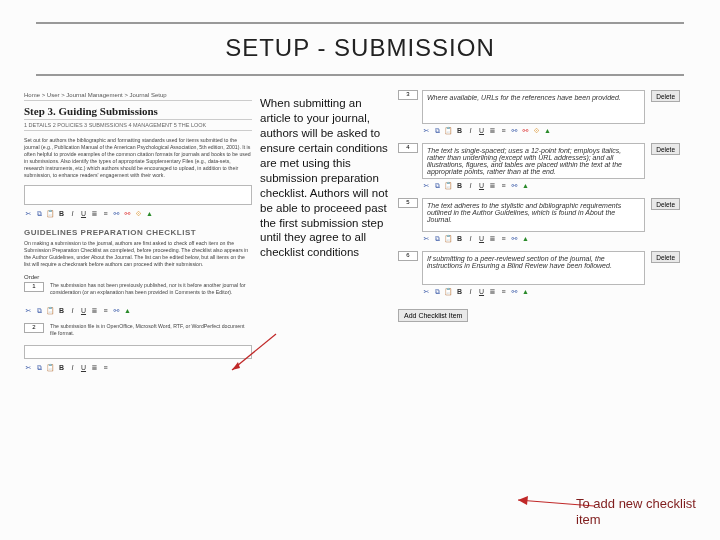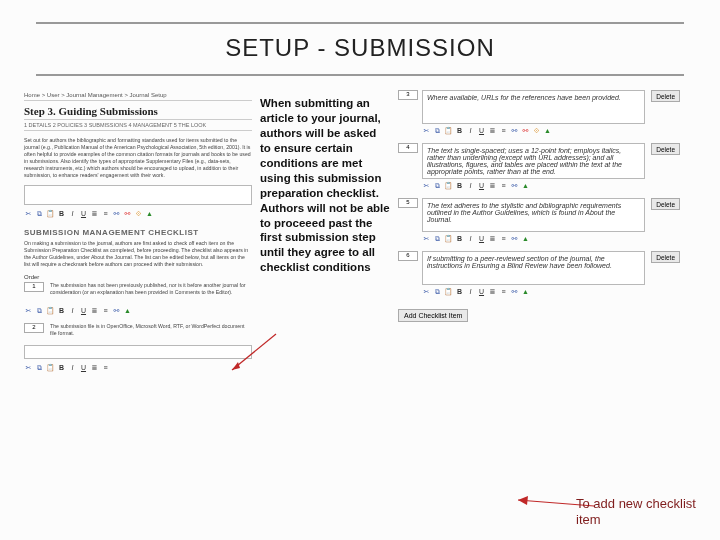--- a/index.html
+++ b/index.html
@@ -91,21 +91,21 @@
     font-size:6px; text-align:center; display:inline-block; vertical-align:top;
     background:#fff;
   }
   .item-row { display: flex; gap: 6px; margin-bottom: 2px; align-items: flex-start; }
   .item-text { flex:1; }
   .delete-btn {
     font-size: 6.5px; background: #e9e9e9; border:1px solid #aaa;
     padding: 1px 4px; height: 12px; display:inline-flex; align-items:center;
   }
   .mid-text {
-    font-size: 11.5px; line-height: 1.3; color: #111; font-weight: bold;
+    font-size: 11.5px; line-height: 1.3; color: #111;
   }
   .arrow {
     position: absolute;
   }
 
   .right-item { display:flex; gap:6px; margin-bottom: 6px; }
   .right-num { width: 18px; }
   .right-body { flex:1; }
   .right-editor {
     border:1px solid #b8b8b8; background:#fff;
@@ -152,21 +152,21 @@
         </span>
       <span class="tb-icon k">≣</span>
       <span class="tb-icon k">≡</span>
       <span class="tb-icon">⚯</span>
       <span class="tb-icon r">⚯</span>
       <span class="tb-icon o">⟐</span>
       <span class="tb-icon g">▲</span>
     </div>
 
     <div class="sep"></div>
-    <div class="section-head grey">SUBMISSION MANAGEMENT CHECKLIST</div>
+    <div class="section-head grey">GUIDELINES PREPARATION CHECKLIST</div>
     <div class="tinytext">On making a submission to the journal, authors are first asked to check off each item on the Submission Preparation Checklist as completed, before proceeding. The checklist also appears in the Author Guidelines, under About the Journal. The list can be edited below, but all items on the list will require a checkmark before authors can proceed with their submission.</div>
 
     <div class="order-label">Order</div>
 
     <div class="item-row">
       <span class="num-input">1</span>
       <div class="item-text tinytext">The submission has not been previously published, nor is it before another journal for consideration (or an explanation has been provided in Comments to the Editor).</div>
     </div>
     <div class="toolbar">
       <span class="tb-icon">✂</span>

